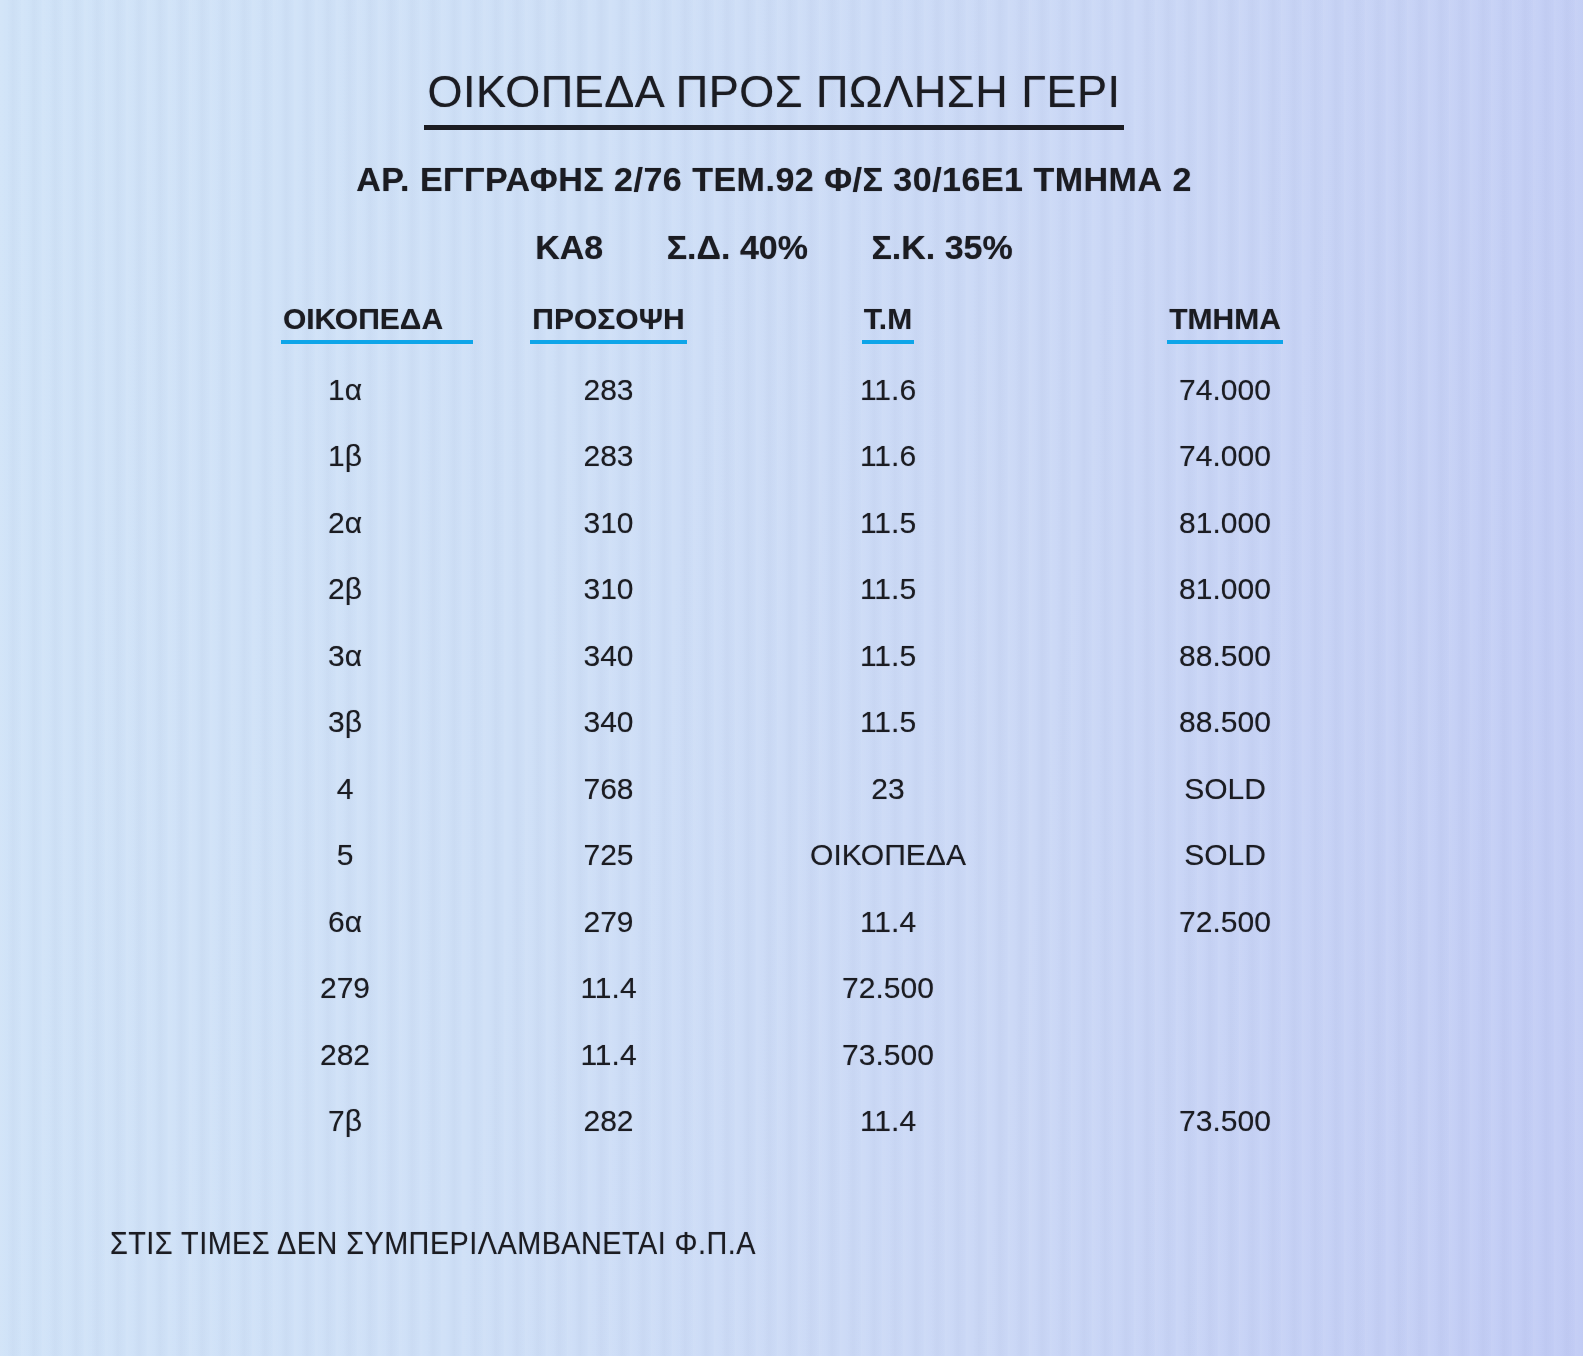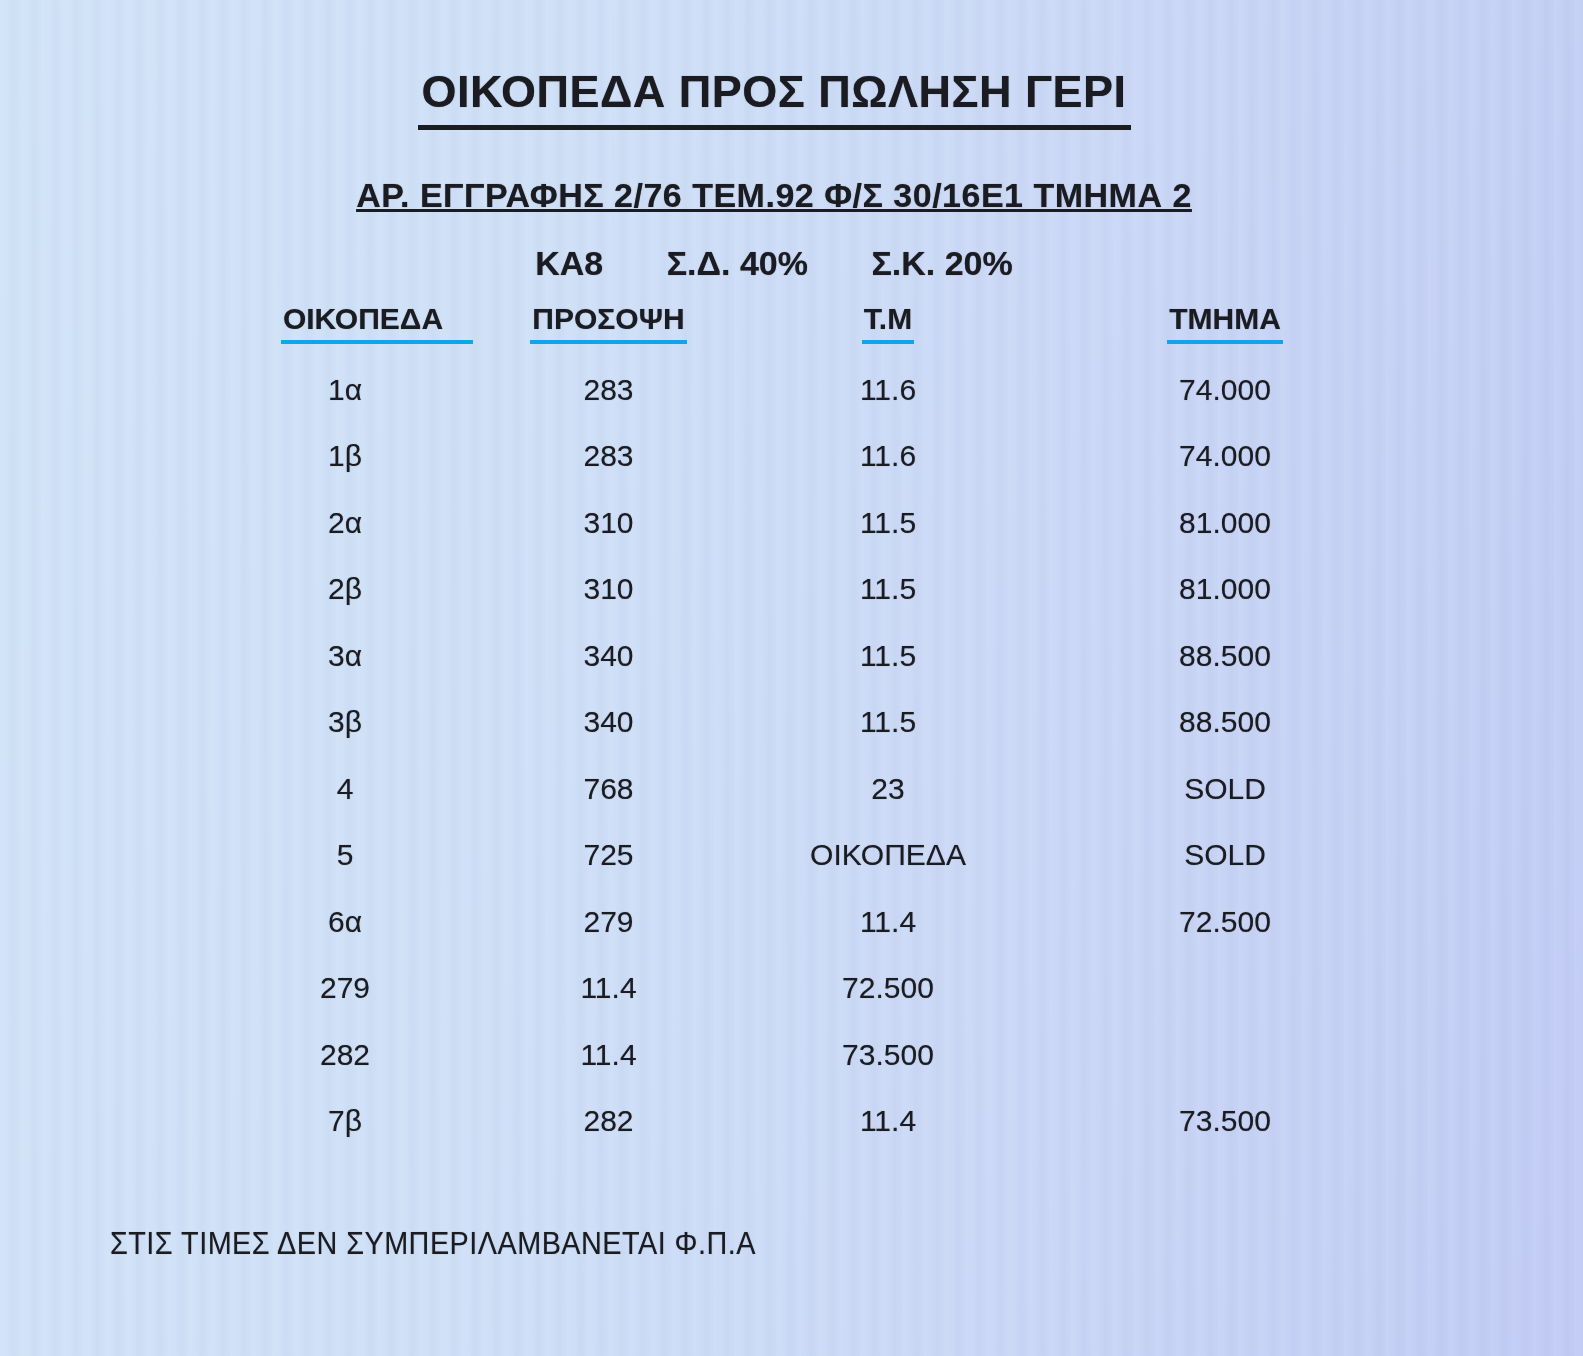--- a/index.html
+++ b/index.html
@@ -36,31 +36,30 @@
     position: absolute;
     top: 66px;
     left: 0;
     width: 1548px;
     text-align: center;
     text-shadow: 0 0 1px rgba(27,28,34,0.55);
   }
   .title {
     display: inline-block;
     font-size: 45px;
-    font-weight: bold;
+    font-weight: normal;
     letter-spacing: 0.5px;
     border-bottom: 5px solid #1b1c22;
     padding: 0 4px 7px 4px;
   }
   .subtitle {
-    margin-top: 46px;
+    margin-top: 30px;
     font-size: 34px;
     font-weight: bold;
     letter-spacing: 0.5px;
-    text-decoration: underline;
   }
   .meta-line {
     margin-top: 29px;
     font-size: 34px;
     font-weight: bold;
   }
   .meta-line .meta-item {
     display: inline-block;
     margin: 0 27px;
   }
@@ -109,21 +108,21 @@
 
 <div class="page">
   <div class="paper-noise"></div>
 
   <div class="heading">
     <div class="title">ΟΙΚΟΠΕΔΑ ΠΡΟΣ ΠΩΛΗΣΗ ΓΕΡΙ</div>
     <div class="subtitle">ΑΡ. ΕΓΓΡΑΦΗΣ 2/76 ΤΕΜ.92 Φ/Σ 30/16Ε1 ΤΜΗΜΑ 2</div>
     <div class="meta-line">
       <span class="meta-item">ΚΑ8</span>
       <span class="meta-item">Σ.Δ. 40%</span>
-      <span class="meta-item">Σ.Κ. 20%</span>
+      <span class="meta-item">Σ.Κ. 35%</span>
     </div>
   </div>
 
   <div class="plots-table">
     <div class="t-row t-head">
       <div class="t-cell c0">
         <span class="hd">ΟΙΚΟΠΕΔΑ</span>
       </div>
       <div class="t-cell c2">
         <span class="hd">ΠΡΟΣΟΨΗ</span>

